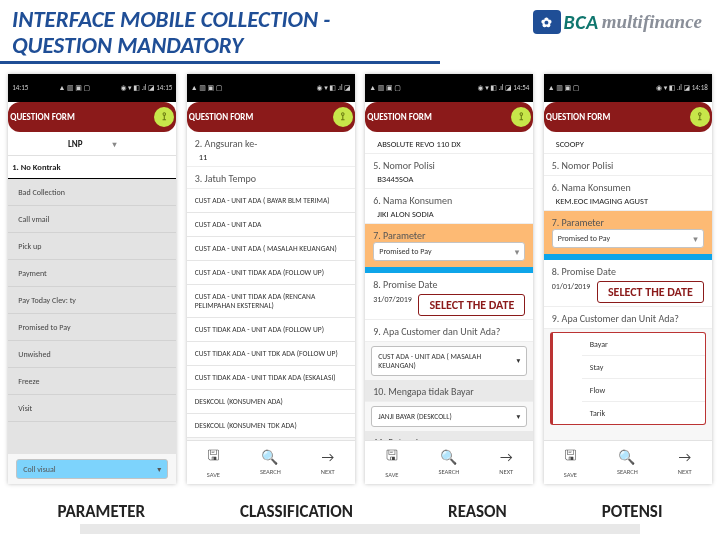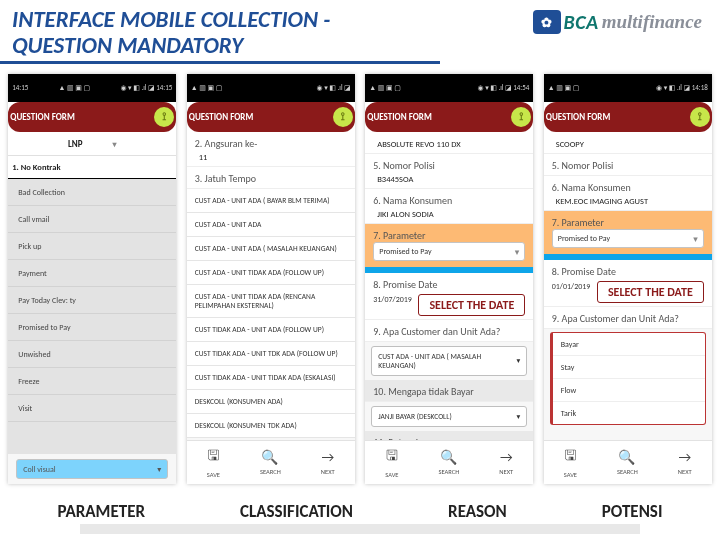--- a/index.html
+++ b/index.html
@@ -23,21 +23,21 @@
   .dimrow { background: #e9e9e9; color: #888; }
   .chiprow { background: #fdba74; border-bottom: 6px solid #0ea5e9; padding: 5px 8px 6px 8px; }
   .chip { border: 1px solid #c4c4c4; border-radius: 3px; padding: 3px 5px; display: flex; justify-content: space-between; align-items: center; font-size: 8px; color: #333; background: #fff; }
   .chip .caret { color: #888; font-size: 9px; }
   .datebtn { display: inline-block; border: 1.5px solid #8b1a1a; color: #8b1a1a; font-weight: 700; font-size: 12px; padding: 3px 10px; border-radius: 3px; float: right; }
   .boxsel { margin: 4px 6px; border: 1px solid #bfbfbf; background: #fff; border-radius: 3px; padding: 5px 6px; font-size: 7.5px; color: #333; display: flex; justify-content: space-between; align-items: center; }
   .bottombar { height: 44px; background: #fff; border-top: 1px solid #e2e2e2; display: flex; justify-content: space-around; align-items: center; }
   .bbitem { display: flex; flex-direction: column; align-items: center; font-size: 6.5px; color: #555; gap: 2px; }
   .bbicon { font-size: 14px; color: #444; }
   .redlist { margin: 3px 6px; border: 1px solid #b33; border-left: 3px solid #b33; border-radius: 3px; background: #fff; }
-  .redlist .it { padding: 6px 8px; border-bottom: 1px solid #eee; font-size: 8px; color: #333; }
+  .redlist .it { padding: 6px 8px; border-bottom: 1px solid #eee; font-size: 8px; color: #333; margin-left: 29px; }
   .redlist .it:last-child { border-bottom: none; }
   .lnp { background: #fff; padding: 6px 0; text-align: center; font-size: 9px; font-weight: 600; color: #222; border-bottom: 1px solid #e0e0e0; }
   .lnp .caret { font-size: 8px; color: #888; margin-left: 30px; }
   .grayblock { flex: 1; background: #e3e3e3; padding: 0; }
   .grayblock .opt { padding: 8px 10px; font-size: 8px; color: #444; border-bottom: 1px solid #d2d2d2; }
   .firstq { padding: 6px 4px; background: #fff; font-size: 8.5px; font-weight: 600; color: #222; border-bottom: 1px solid #000000; }
   .dropdownrow { margin: 5px 8px; border: 1px solid #c4c4c4; border-radius: 3px; padding: 4px 6px; display: flex; justify-content: space-between; align-items: center; font-size: 8px; color: #555; background: #7dd3fc; }
   .bottom-labels { position: absolute; left: 0; right: 0; bottom: 18px; display: flex; justify-content: space-around; padding: 0 10px; }
   .bottom-labels span { font-family: Calibri, Arial, sans-serif; font-size: 17px; font-weight: 700; color: #222; }
   .footerbar { position: absolute; left: 80px; right: 80px; bottom: 6px; height: 10px; background: #e8e8e8; }

